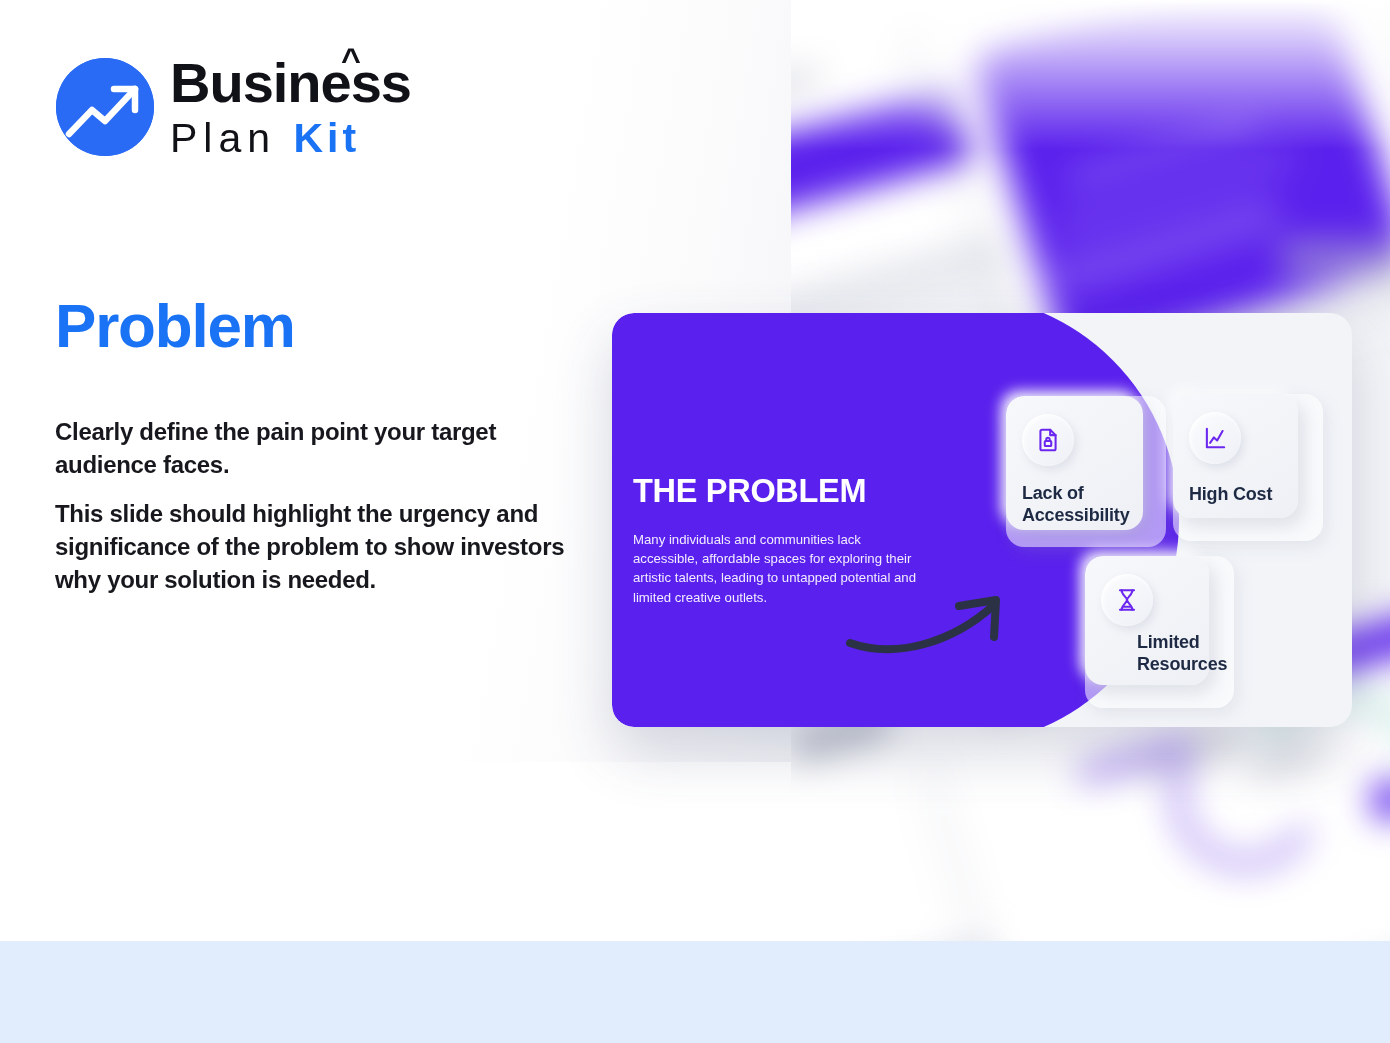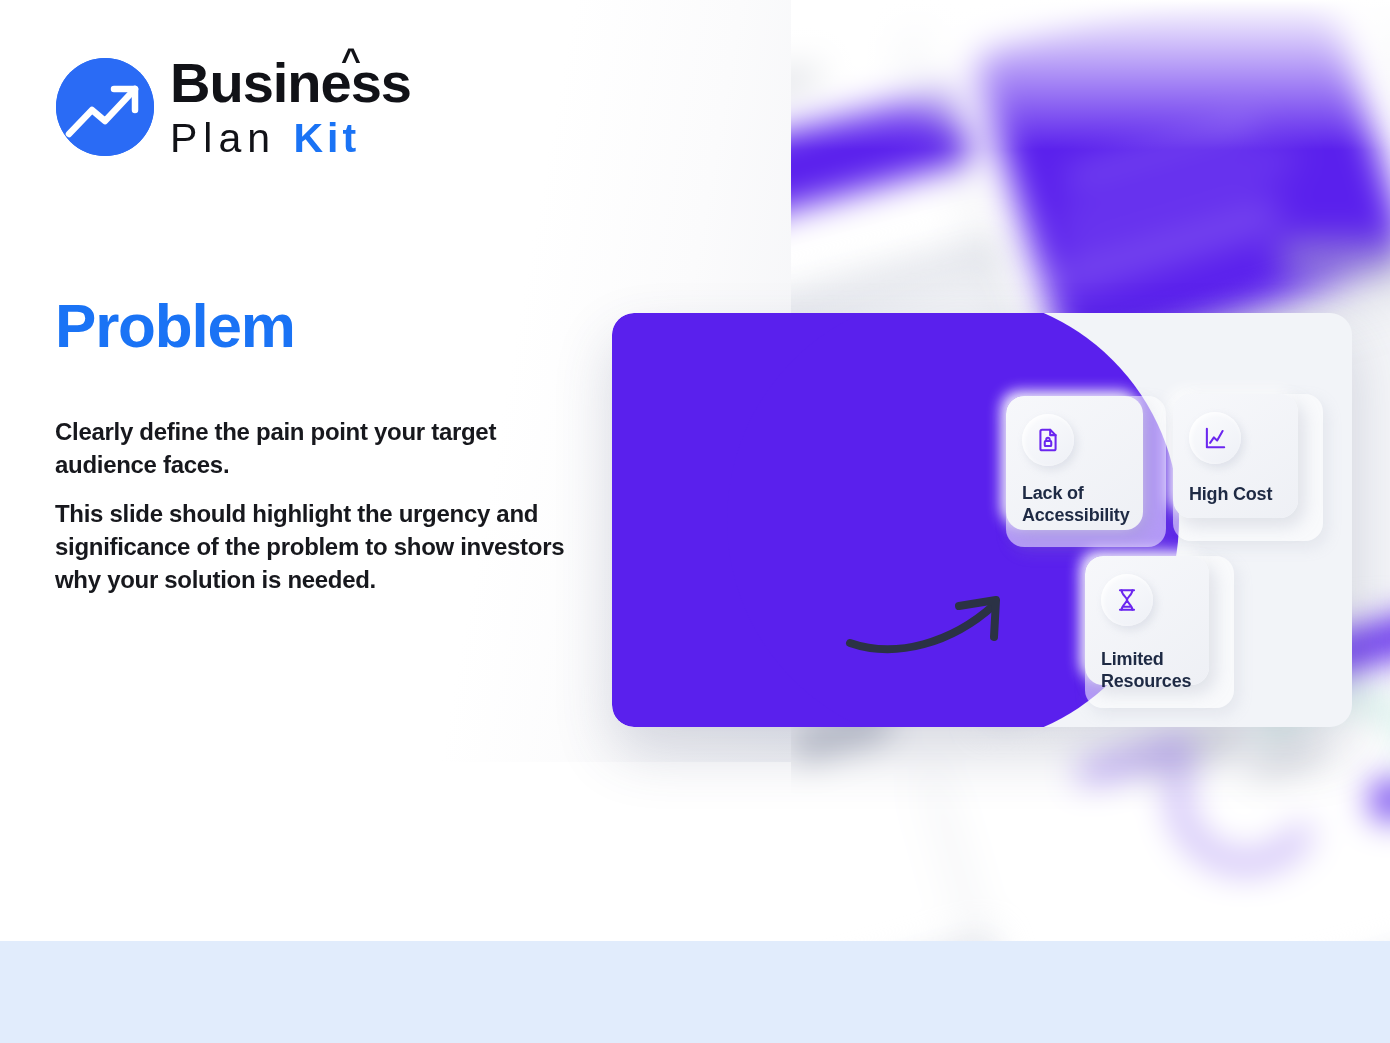--- a/index.html
+++ b/index.html
@@ -71,21 +71,21 @@
   .tile .t-label{ position:absolute; left:16px; font-size:18px; font-weight:800; color:#1e2a44;
      line-height:1.2; letter-spacing:-0.2px; }
 
   .t1{ left:394px; top:83px; width:137px; height:134px; }
   .t1 .t-label{ top:87px; }
   .t1g{ left:394px; top:83px; width:160px; height:151px; }
   .t2{ left:561px; top:81px; width:125px; height:124px; }
   .t2 .t-label{ top:90px; }
   .t2g{ left:561px; top:81px; width:150px; height:147px; }
   .t3{ left:473px; top:243px; width:124px; height:129px; }
-  .t3 .t-label{ top:93px; }
+  .t3 .t-label{ top:76px;margin-left:36px; }
   .t3g{ left:473px; top:243px; width:149px; height:152px; }
 
   
   .bottom-band{ position:absolute; left:0; top:941px; width:1390px; height:102px; background:#e1ecfc; }
 </style>
 </head>
 <body>
 
 <div class="page">
 
@@ -150,20 +150,24 @@
       <div class="pur" style="left:700px; top:900px; width:40px; height:40px; border-radius:50%;"></div>
       <div class="pur" style="left:640px; top:745px; width:130px; height:36px; transform:rotate(-16deg);"></div>
     </div>
     <div class="bg-top-fade"></div>
   </div>
 
   <div class="slide-card">
     <div class="purple-block"></div>
     <div class="purple-bulge"></div>
 
+    <div class="slide-text">
+      <div class="slide-title">THE PROBLEM</div>
+      <div class="slide-sub">Many individuals and communities lack accessible, affordable spaces for exploring their artistic talents, leading to untapped potential and limited creative outlets.</div>
+    </div>
 
     <div class="arrow">
       <svg width="170" height="70" viewBox="0 0 170 70">
         <path d="M6 58 C52 74, 108 58, 150 20" stroke="#2b3245" stroke-width="8" fill="none" stroke-linecap="round"></path>
         <path d="M115 21 L152 15 L150 52" stroke="#2b3245" stroke-width="8" fill="none" stroke-linecap="round" stroke-linejoin="round"></path>
       </svg>
     </div>
 
     <div class="tile-ghost t1g"></div>
     <div class="tile-ghost t2g"></div>

